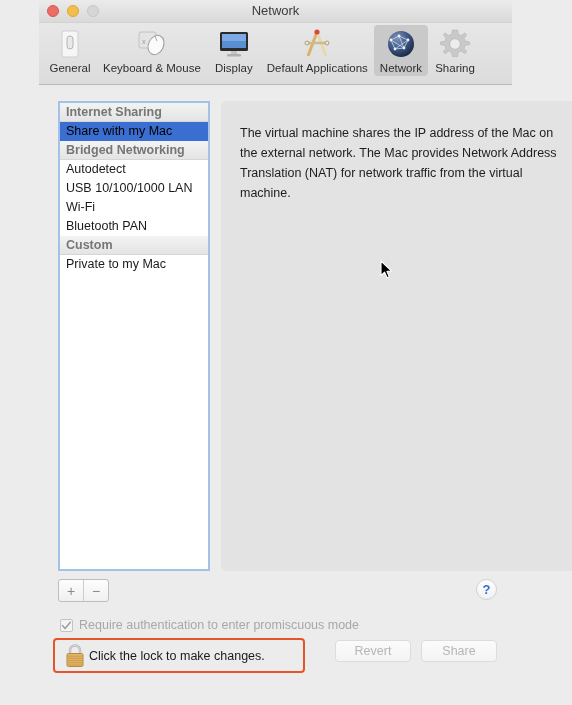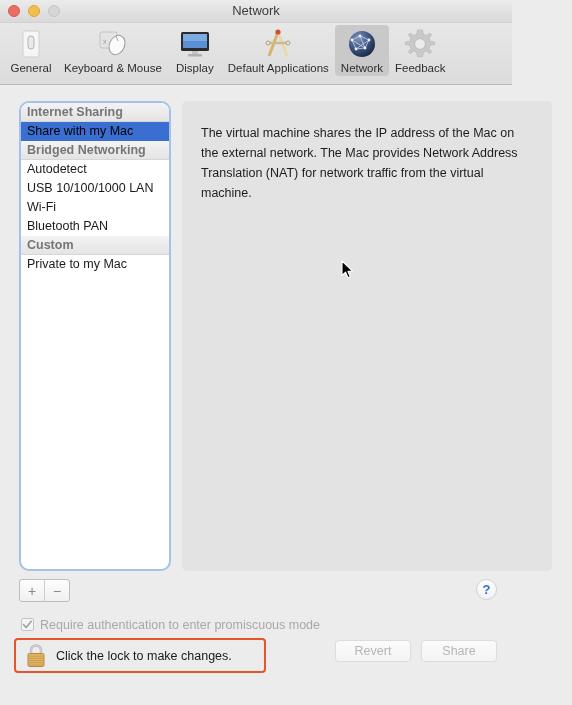--- a/index.html
+++ b/index.html
@@ -15,20 +15,21 @@
     -webkit-font-smoothing: antialiased;
   }
 
   
   #window {
     position: relative;
     width: 512px;
     height: 705px;
     background: #ececec;
     box-sizing: border-box;
+    padding-left: 39px;
   }
 
   
   #titlebar {
     position: relative;
     height: 22px;
     background: linear-gradient(to bottom, #ebebeb 0%, #d9d9d9 100%);
     border-bottom: 1px solid #d2d2d2;
   }
   .traffic-lights {
@@ -100,21 +101,21 @@
 
   
   #sidebar-wrap {
     position: absolute;
     left: 19px;
     top: 16px;
     width: 152px;
     height: 470px;
     background: #ffffff;
     border: 2px solid #a4c2e8;
-    border-radius: 10px;
+    border-radius: 0;
     box-sizing: border-box;
     overflow: hidden;
   }
   .list-row {
     font-size: 12.5px;
     line-height: 19px;
     height: 19px;
     padding-left: 6px;
     color: #1a1a1a;
     white-space: nowrap;
@@ -199,21 +200,21 @@
     color: #2f6fd0;
     line-height: 1;
   }
 
   
   #promisc-row {
     position: absolute;
     left: 21px;
     top: 533px;
     display: flex;
-    align-items: flex-start;
+    align-items: flex-end;
     gap: 6px;
   }
   .checkbox {
     width: 13px;
     height: 13px;
     border: 1px solid #c4c4c4;
     border-radius: 2px;
     background: #f4f4f4;
     display: flex;
     align-items: center;
@@ -239,21 +240,21 @@
     display: flex;
     align-items: center;
     box-sizing: border-box;
   }
   #lock-icon-wrap {
     margin-left: 8px;
     display: flex;
     align-items: center;
   }
   #lock-label {
-    margin-left: 8px;
+    margin-left: 2px;
     font-size: 12.5px;
     color: #1a1a1a;
     white-space: nowrap;
   }
 
   
   #btn-row {
     position: absolute;
     right: 15px;
     top: 555px;
@@ -380,21 +381,21 @@
 
     <div class="tb-item">
       <span class="tb-icon">
         <svg width="32" height="32" viewBox="0 0 32 32">
           <g fill="#c9c9c9" stroke="#b3b3b3" stroke-width="0.6">
             <path d="M16 2 l2.6 0 0.7 4.3 3.1 1.3 3.4-2.7 1.9 1.9 -2.7 3.4 1.3 3.1 4.3 0.7 0 2.6 -4.3 0.7 -1.3 3.1 2.7 3.4 -1.9 1.9 -3.4-2.7 -3.1 1.3 -0.7 4.3 -2.6 0 -2.6 0 -0.7-4.3 -3.1-1.3 -3.4 2.7 -1.9-1.9 2.7-3.4 -1.3-3.1 -4.3-0.7 0-2.6 4.3-0.7 1.3-3.1 -2.7-3.4 1.9-1.9 3.4 2.7 3.1-1.3 0.7-4.3 z"></path>
           </g>
           <circle cx="16" cy="16" r="5.4" fill="#ececec" stroke="#b3b3b3" stroke-width="0.8"></circle>
         </svg>
       </span>
-      <span class="tb-label">Feedback</span>
+      <span class="tb-label">Sharing</span>
     </div>
 
   </div>
 
   <div id="content">
 
     <div id="sidebar-wrap">
       <div class="list-row group">Internet Sharing</div>
       <div class="list-row selected">Share with my Mac</div>
       <div class="list-row group">Bridged Networking</div>

